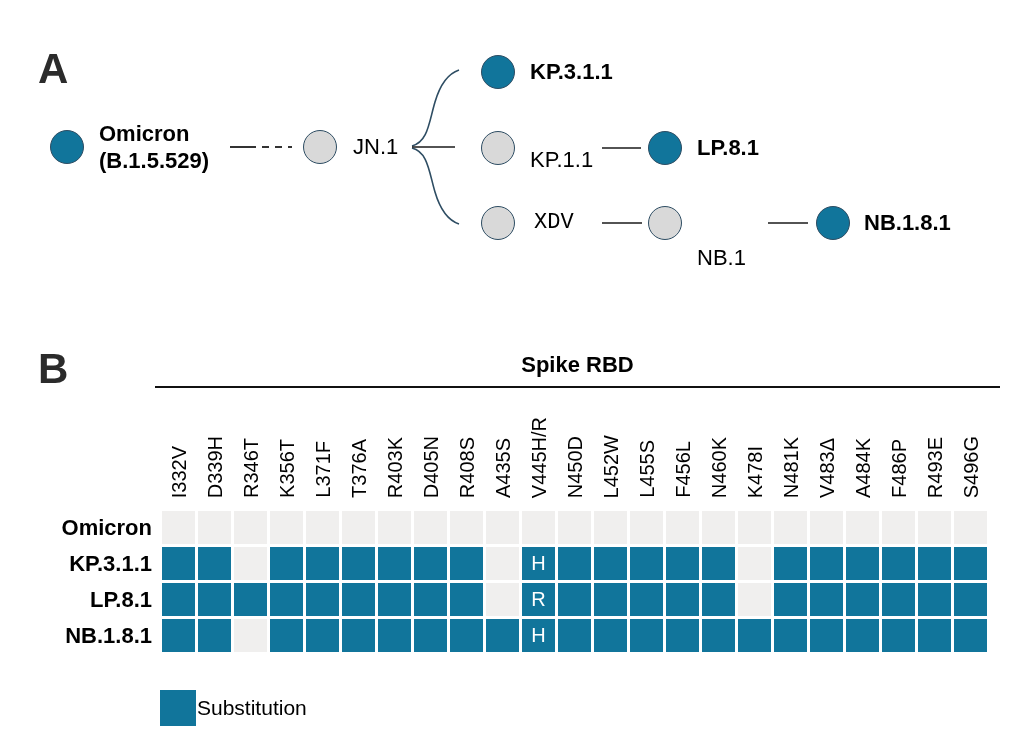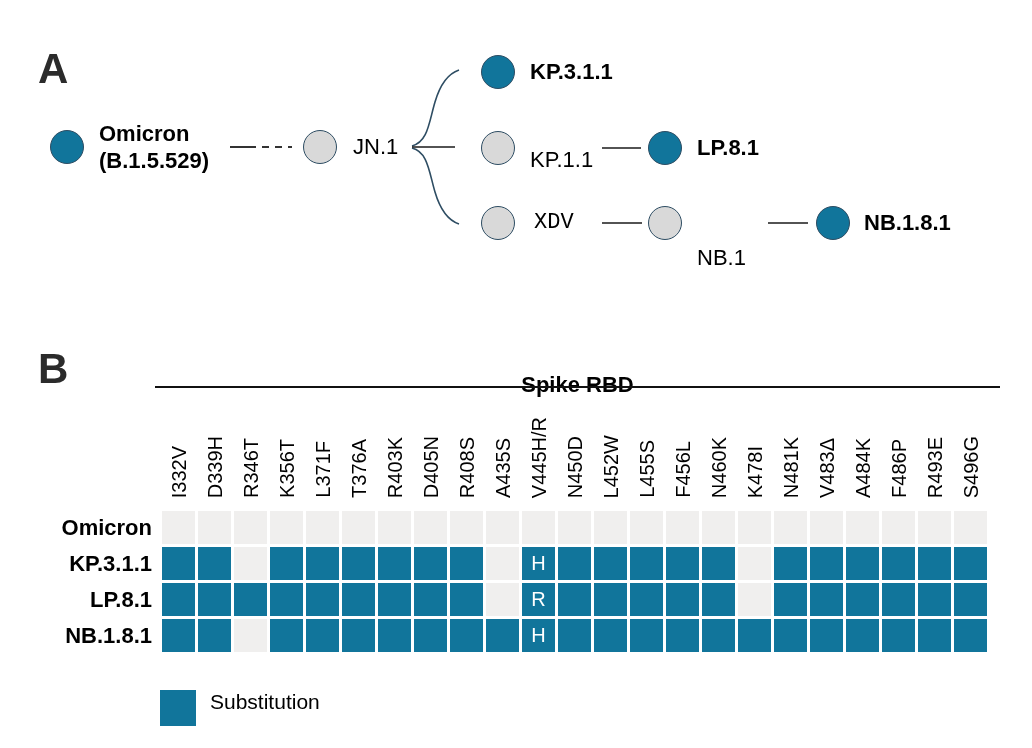--- a/index.html
+++ b/index.html
@@ -21,39 +21,39 @@
   
   .tree-svg{position:absolute;left:0;top:0;}
   .node{position:absolute;width:34px;height:34px;border-radius:50%;border:1.5px solid var(--c-stroke);}
   .node.hl{background:var(--c-sub);}
   .node.anc{background:var(--c-gray);}
   .nlabel{position:absolute;font-size:22px;line-height:26px;white-space:nowrap;}
   .nlabel.bold{font-weight:bold;}
   .nlabel.two{line-height:27px;}
 
   
-  .rbd-title{position:absolute;left:155px;top:352px;width:845px;text-align:center;font-size:22px;font-weight:bold;margin-top:20px;}
+  .rbd-title{position:absolute;left:155px;top:352px;width:845px;text-align:center;font-size:22px;font-weight:bold;}
   .rbd-rule{position:absolute;left:155px;top:386px;width:845px;height:2px;background:#111;}
 
   .col-labels{position:absolute;left:162px;top:390px;width:825px;height:108px;
     display:grid;grid-template-columns:repeat(23,33px);column-gap:3px;
     align-items:end;justify-items:center;}
   .col-label{writing-mode:vertical-rl;transform:rotate(180deg);font-size:20px;line-height:1;white-space:nowrap;}
 
   .row-labels{position:absolute;left:0;top:511px;width:152px;
     display:grid;grid-template-rows:repeat(4,33px);row-gap:3px;}
   .row-label{display:flex;align-items:center;justify-content:flex-end;font-size:22px;font-weight:bold;}
 
   .heat-grid{position:absolute;left:162px;top:511px;
     display:grid;grid-template-columns:repeat(23,33px);grid-template-rows:repeat(4,33px);gap:3px;}
   .cell{display:flex;align-items:center;justify-content:center;font-size:20px;color:#fff;}
   .cell.on{background:var(--c-sub);}
   .cell.off{background:var(--c-off);}
 
-  .legend{position:absolute;left:160px;top:690px;display:flex;gap:14px;}
+  .legend{position:absolute;left:160px;top:690px;display:flex;align-items:center;gap:1px;}
   .legend-swatch{width:36px;height:36px;background:var(--c-sub);}
   .legend-label{font-size:21px;}
 </style>
 </head>
 <body>
 
 <div class="stage">
 
   <div class="panel-letter" id="labelA">A</div>
 

